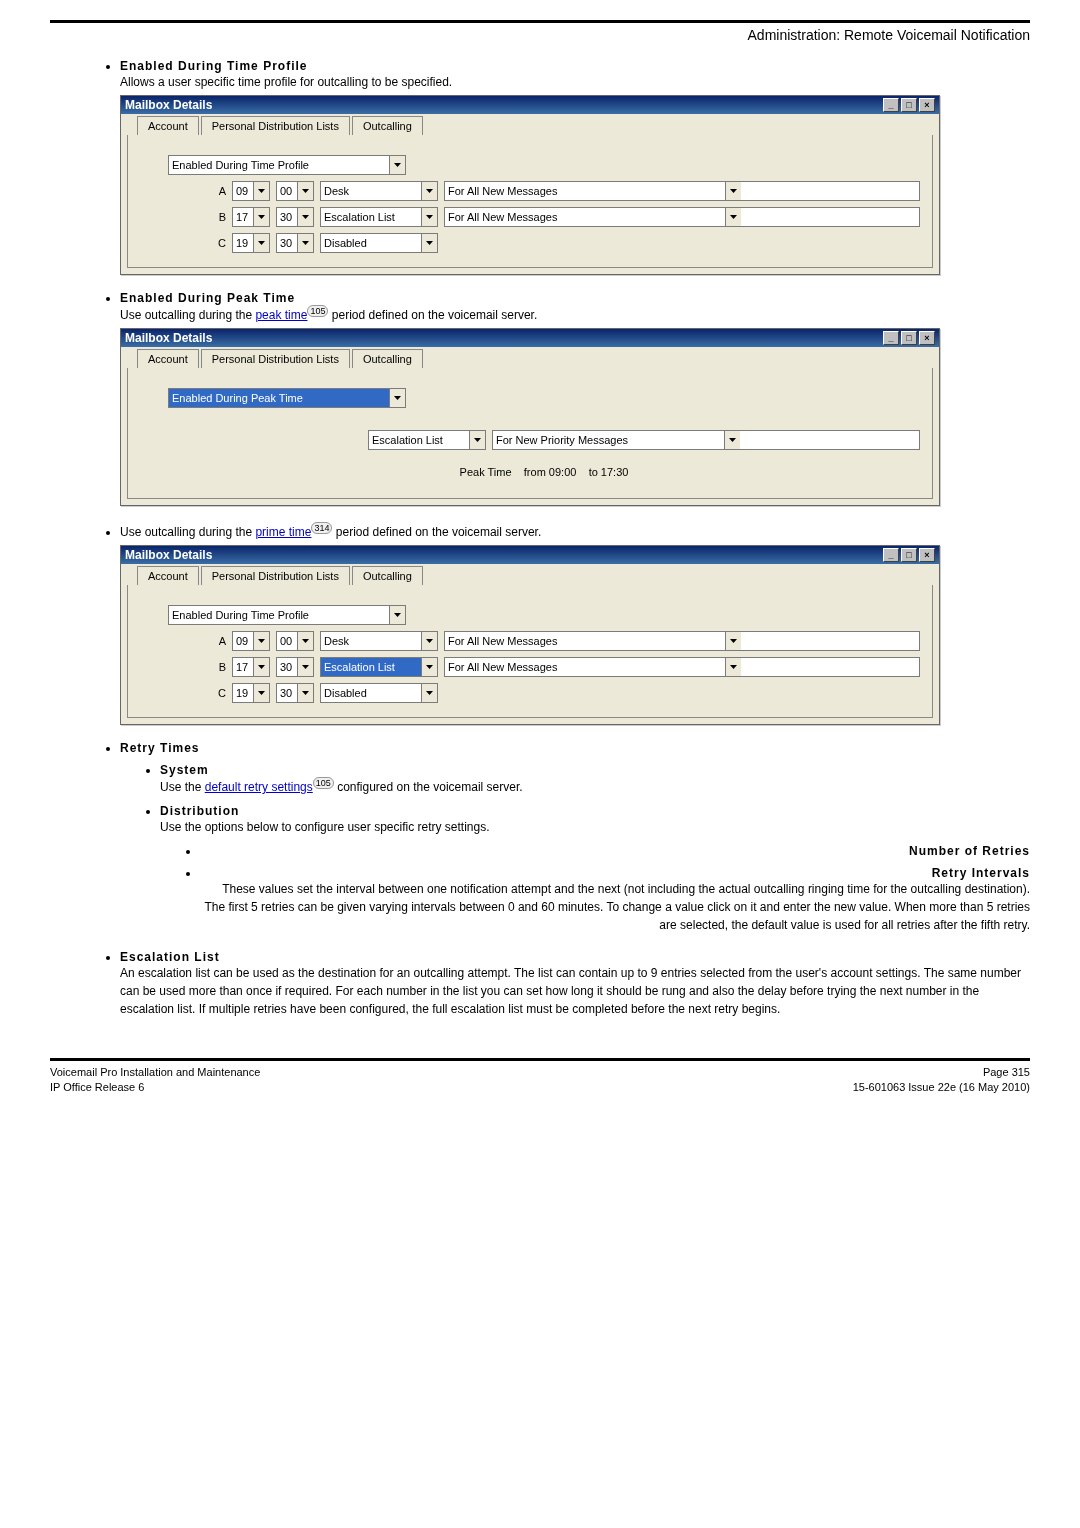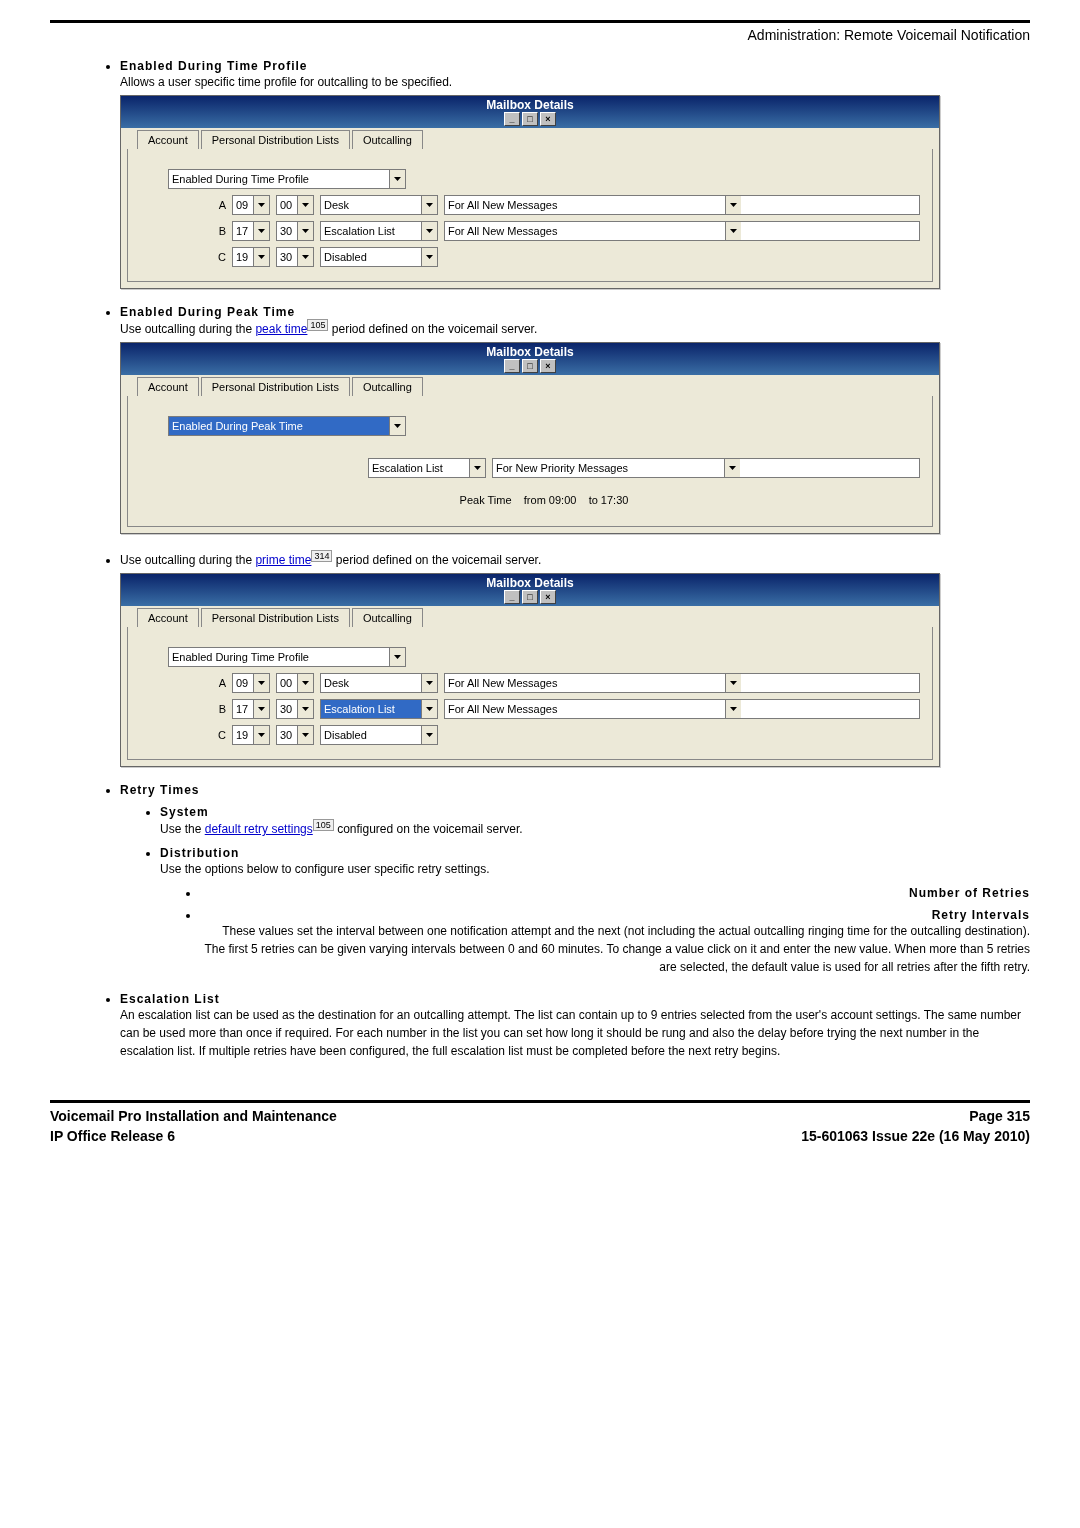--- a/index.html
+++ b/index.html
@@ -15,41 +15,40 @@
   .header-title { text-align: right; font-weight: normal; font-size: 14px; margin-bottom: 16px; }
   ul.main { list-style: disc; padding-left: 70px; }
   ul.main > li { margin-bottom: 16px; }
   ul.sub { list-style: disc; padding-left: 40px; }
   ul.sub > li { margin-top: 8px; }
   ul.subsub { list-style: disc; padding-left: 40px; text-align: right; }
   ul.subsub > li { margin-top: 8px; }
   .item-title { font-weight: bold; letter-spacing: 1px; }
   .item-desc { line-height: 1.5; }
   a.link { color: #0000cc; text-decoration: underline; }
-  .ref-badge { border: 1px solid #999; background: #f0f0f0; font-size: 9px; padding: 0 2px; vertical-align: super; border-radius: 0; }
+  .ref-badge { border: 1px solid #999; background: #f0f0f0; font-size: 9px; padding: 0 2px; vertical-align: super; border-radius: 6px; }
 
   
   .win {
     width: 820px;
     border: 1px solid #666;
     background: #ece9d8;
     margin: 4px 0 10px 0;
     box-shadow: 1px 1px 0 rgba(0,0,0,0.2);
     font-size: 11px;
   }
   .win-title {
     background: linear-gradient(to bottom, #0a246a 0%, #3a6ea5 100%);
     color: #fff;
     font-weight: bold;
     padding: 2px 4px;
     display: flex;
     align-items: center;
     justify-content: space-between;
     font-size: 12px;
-    flex-direction: column;
   }
   .win-controls { display:flex; gap:2px; }
   .win-btn {
     width:16px;height:14px;background:#c0c0c0;border:1px solid #fff;
     border-right-color:#404040;border-bottom-color:#404040;
     font-size:9px;text-align:center;line-height:12px;color:#000;font-family:Arial;
   }
   .tabs { display:flex; padding: 2px 6px 0 16px; background:#ece9d8; position:relative; }
   .tab {
     padding: 3px 10px;
@@ -79,21 +78,21 @@
   .combo .darrow {
     width:16px;height:18px;background:#ece9d8;border-left:1px solid #7b7b7b;
     display:flex;align-items:center;justify-content:center;color:#000;
   }
   .combo .darrow svg { width:7px;height:4px; }
   .rowline { display:flex; align-items:center; gap:6px; margin-top:6px; margin-left:44px; }
   .rowlabel { width:14px; text-align:right; font-family:Tahoma,sans-serif; }
   .peaktext { text-align:center; margin:16px 0 6px 0; font-family:Tahoma,sans-serif; }
 
   .footer-line { border-top: 3px solid #000; margin-top: 40px; padding-top: 4px; }
-  .footer { display:flex; justify-content:space-between; font-weight:bold; font-size:14px;gap:20px; }
+  .footer { display:flex; justify-content:space-between; font-weight:normal; font-size:11px;gap:20px; }
   .footer .left, .footer .right { line-height:1.4; }
   .footer .right { text-align:right; }
 </style>
 </head>
 <body>
 
 <div class="header-line"></div>
 <div class="header-title">Administration: Remote Voicemail Notification</div>
 
 <ul class="main">

